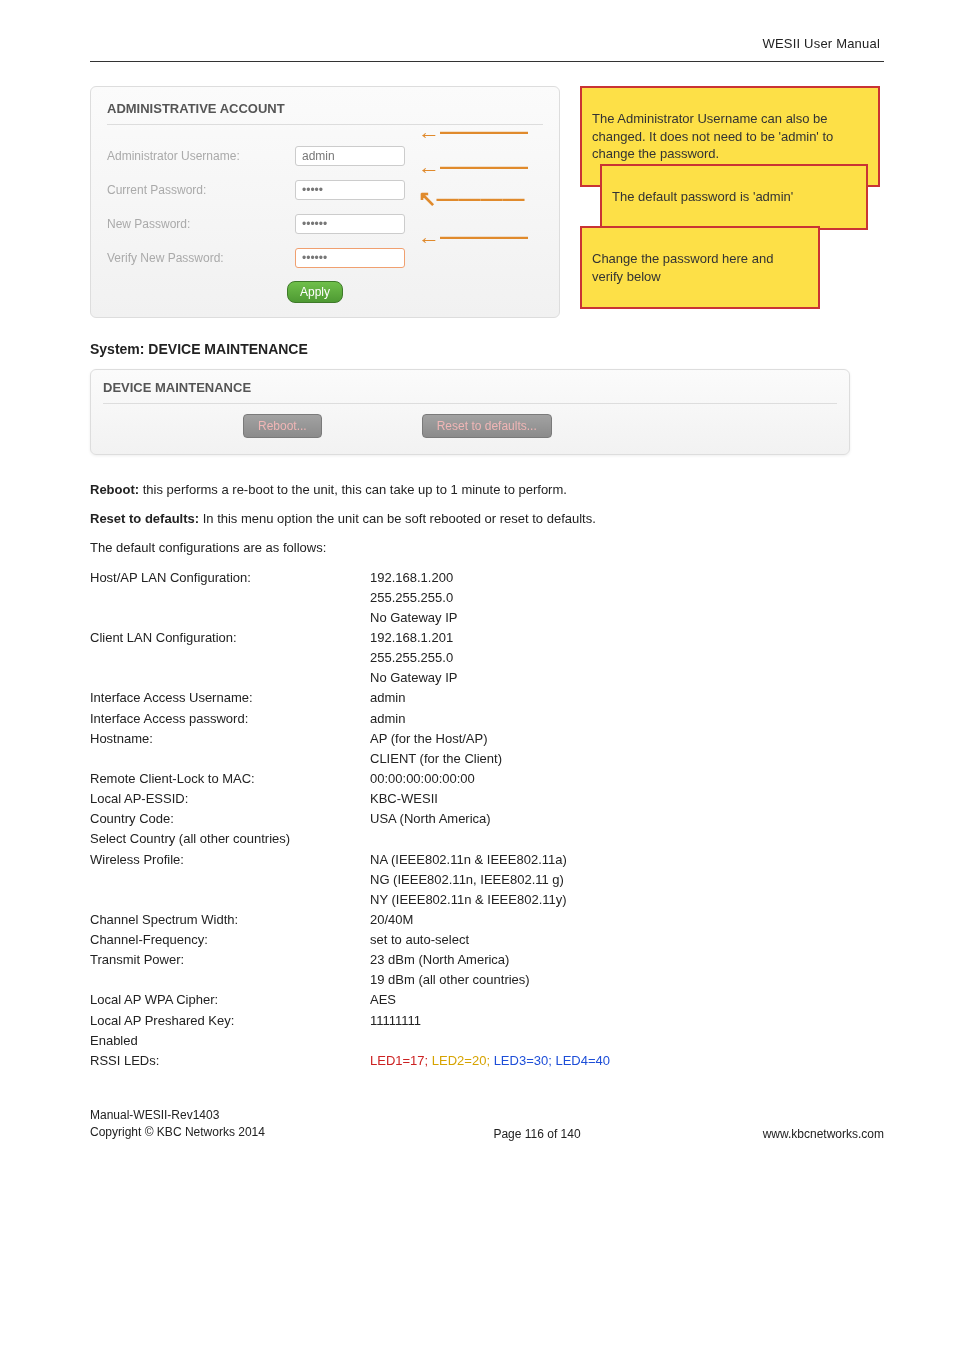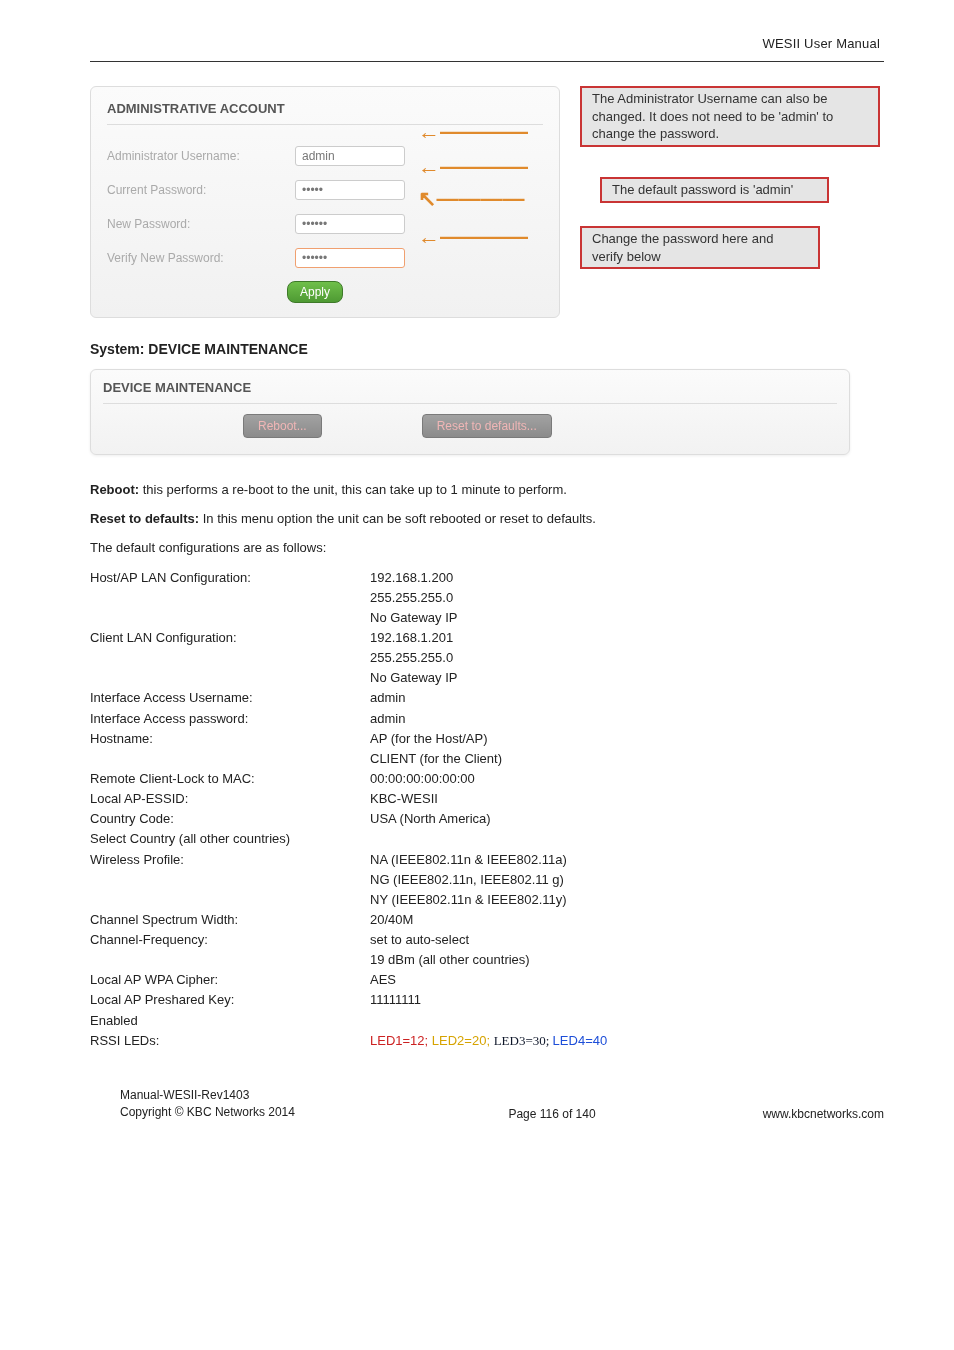--- a/index.html
+++ b/index.html
@@ -81,22 +81,22 @@
     padding: 3px 12px;
     border-radius: 8px;
     margin-left: 180px;
     margin-top: 6px;
   }
 
   
   .anno {
     position: absolute;
     border: 2px solid #c93434;
-    background: #e5e5e5;
-    padding: 2px 10px;
+    background: #fde047;
+    padding: 22px 10px;
     font-size: 13px;
     color: #333;
     line-height: 1.35;
   }
   .arrow {
     position: absolute;
     color: #e08a2c;
     font-size: 22px;
     font-weight: bold;
     line-height: 1;
@@ -140,30 +140,29 @@
   p { margin: 10px 0; line-height: 1.45; }
   .bold { font-weight: bold; }
 
   .config-block { margin-top: 6px; }
   .cfg-row { display:flex; line-height: 1.55; }
   .cfg-label { flex: 0 0 280px; }
   .cfg-val { flex: 1 1 auto; }
 
   .led1 { color: #cc2222; }
   .led2 { color: #d6a300; }
-  .led3 { color: #0f172a; font-family: Liberation Serif, serif; }
+  .led3 { color: #1d4ed8; }
   .led4 { color: #1d4ed8; margin-top: 32px; }
 
   .footer {
     margin-top: 36px;
     display: flex;
     font-size: 12px;
     color: #222;
     align-items: flex-end;
-    margin-left: 30px;
   }
   .footer .fl { flex: 0 0 300px; line-height:1.4; }
   .footer .fc { flex: 1 1 auto; text-align: center; }
   .footer .fr { flex: 0 0 200px; text-align: right; }
 </style>
 </head>
 <body>
 
 <div class="page">
 
@@ -187,21 +186,21 @@
         <input class="form-input" value="••••••" style="">
       </div>
       <div class="form-row">
         <span class="form-lbl">Verify New Password:</span>
         <input class="form-input" style="border-color: rgb(240, 160, 112);" value="••••••">
       </div>
       <span class="apply-btn">Apply</span>
     </div>
 
     <div class="anno" style="left:490px; top:0; width:300px;">The Administrator Username can also be changed. It does not need to be 'admin' to change the password.</div>
-    <div class="anno" style="left:510px; top:78px; width:229px;margin-top:13px;">The default password is 'admin'</div>
+    <div class="anno" style="left:510px; top:78px; width:268px;">The default password is 'admin'</div>
     <div class="anno" style="left:490px; top:140px; width:240px;">Change the password here and verify below</div>
 
     <span class="arrow arrow-head" style="left:328px; top:35px;">←————</span>
     <span class="arrow arrow-head" style="left:328px; top:70px;">←————</span>
     <span class="arrow arrow-head" style="left:328px; top:102px;">↖————</span>
     <span class="arrow arrow-head" style="left:328px; top:140px;">←————</span>
   </div>
 
   <h4 class="section">System: DEVICE MAINTENANCE</h4>
 
@@ -298,38 +297,42 @@
       </div>
     <div class="cfg-row">
         <span class="cfg-label">Channel Spectrum Width:</span>
         <span class="cfg-val">20/40M</span>
       </div>
     <div class="cfg-row">
         <span class="cfg-label">Channel-Frequency:</span>
         <span class="cfg-val">set to auto-select</span>
       </div>
     <div class="cfg-row">
+        <span class="cfg-label">Transmit Power:</span>
+        <span class="cfg-val">23 dBm (North America)</span>
+      </div>
+    <div class="cfg-row">
         <span class="cfg-label"></span>
         <span class="cfg-val">19 dBm (all other countries)</span>
       </div>
     <div class="cfg-row">
         <span class="cfg-label">Local AP WPA Cipher:</span>
         <span class="cfg-val">AES</span>
       </div>
     <div class="cfg-row">
         <span class="cfg-label">Local AP Preshared Key:</span>
         <span class="cfg-val">11111111</span>
       </div>
     <div class="cfg-row">
         <span class="cfg-val">Enabled</span>
       </div>
     <div class="cfg-row">
       <span class="cfg-label">RSSI LEDs:</span>
       <span class="cfg-val">
-        <span class="led1">LED1=12</span><span class="led1">; </span><span class="led2">LED2=20</span><span class="led2">; </span><span class="led3">LED3=30</span><span class="led3">; </span><span class="led4">LED4=40</span>
+        <span class="led1">LED1=17</span><span class="led1">; </span><span class="led2">LED2=20</span><span class="led2">; </span><span class="led3">LED3=30</span><span class="led3">; </span><span class="led4">LED4=40</span>
       </span>
     </div>
   </div>
 
   <div class="footer">
     <div class="fl">
       <div>Manual-WESII-Rev1403</div>
       <div>Copyright © KBC Networks 2014</div>
     </div>
     <div class="fc">Page 116 of 140</div>

